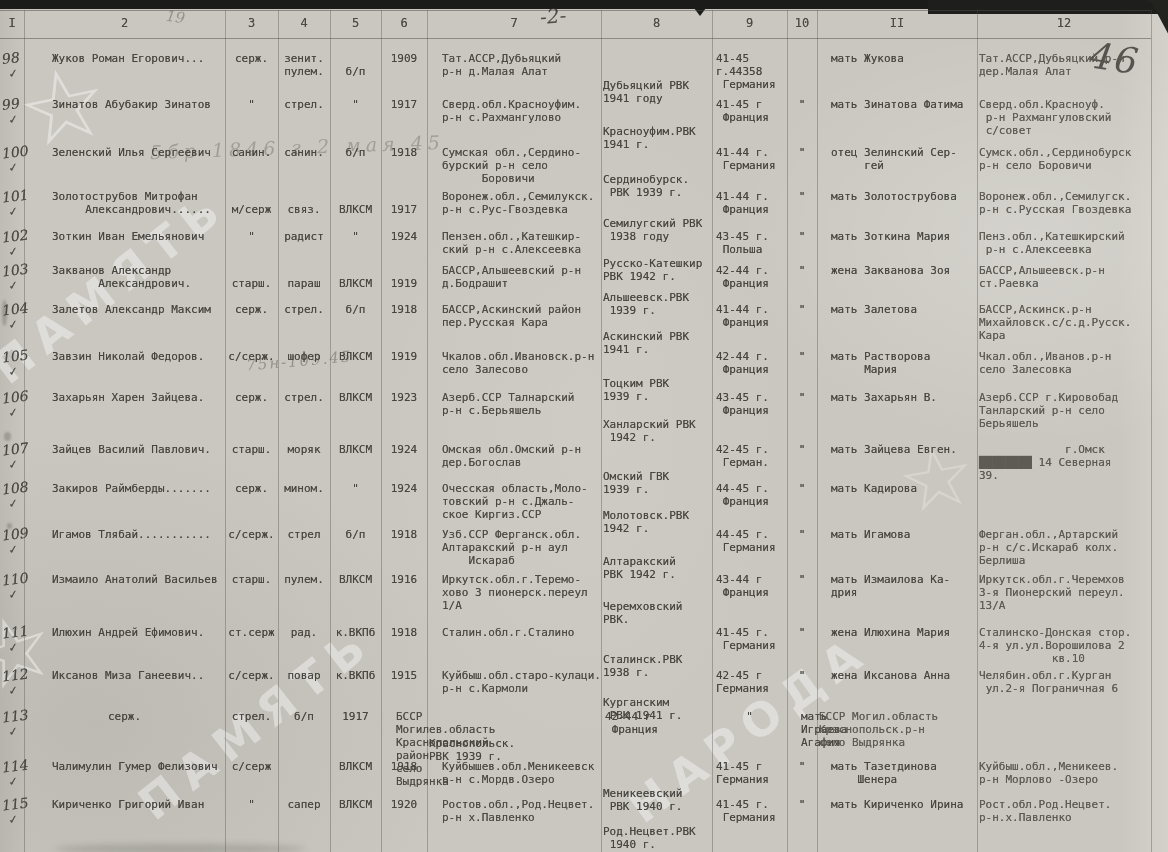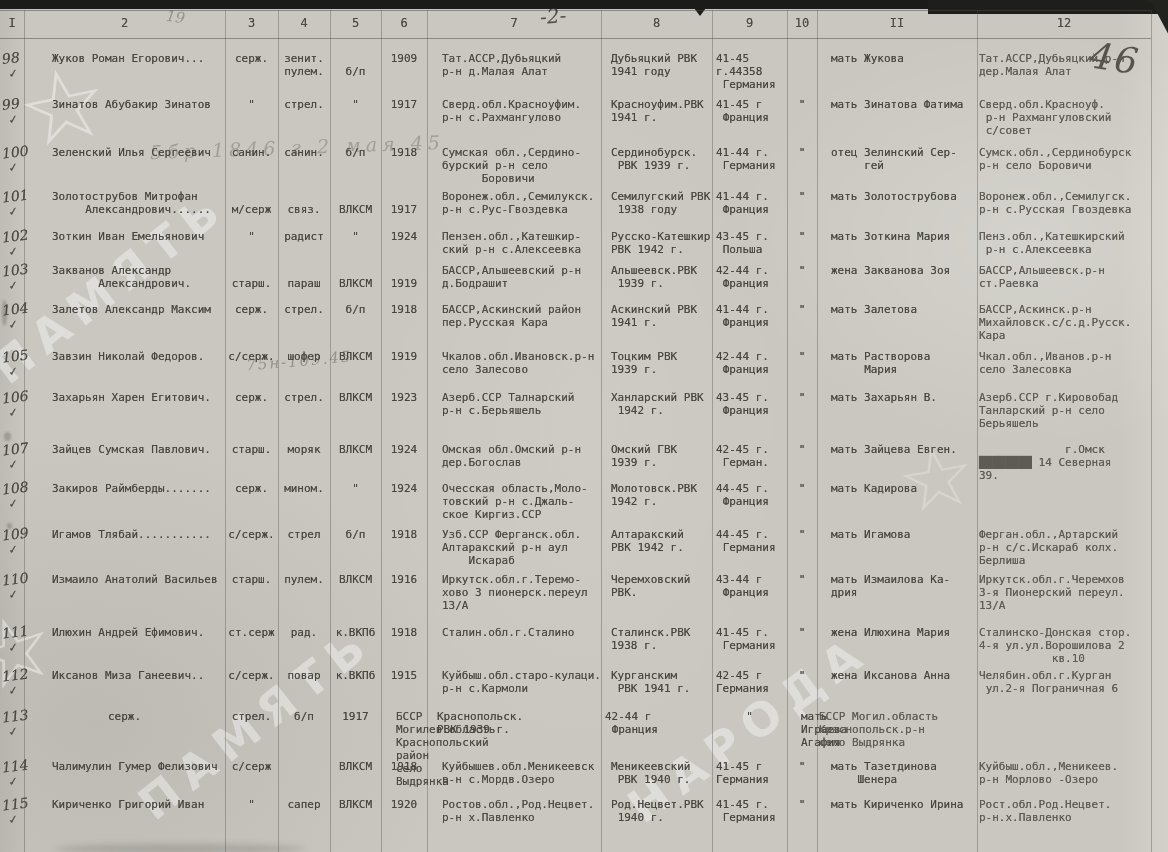--- a/index.html
+++ b/index.html
@@ -28,21 +28,21 @@
   .hcell{font-size:12px;line-height:25px;text-align:center;color:#4c4a44;
     text-shadow:0 0 .5px rgba(70,68,62,.7);}
   .rows{position:absolute;left:0;top:0;width:1168px;height:852px;}
   .row{position:absolute;left:0;width:1168px;display:grid;
     grid-template-columns:24px 201px 53px 52px 51px 46px 174px 111px 75px 30px 160px 191px;}
   .cell{white-space:pre-wrap;font-size:11px;line-height:13px;overflow:visible;
     text-shadow:0 0 .5px rgba(70,68,62,.65);}
   .c-name{padding-left:28px;}
   .c-rank,.c-spec,.c-party,.c-year,.c-ditto{text-align:center;}
   .c-birthplace{padding-left:15px;color:#4c4a45;}
-  .c-rvk{padding-left:10px;}
+  .c-rvk{padding-left:2px;margin-top:27px;}
   .c-service{padding-left:4px;}
   .c-relative{padding-left:14px;}
   .c-address{padding-left:2px;color:#5d5b54;}
   .c-num{position:relative;}
   .rnum{display:inline-block;font-family:"DejaVu Serif",serif;font-style:italic;font-size:14px;
     line-height:13px;color:#4b4944;transform:rotate(-7deg);margin-left:2px;}
   .rcheck{display:block;font-size:13px;line-height:12px;color:#504e49;margin:1px 0 0 9px;
     transform:rotate(-8deg);}
   
   .wm{position:absolute;font-family:"DejaVu Sans",sans-serif;font-weight:bold;font-size:46px;
@@ -272,40 +272,40 @@
         <div class="cell c-service">42-44 г.
  Франция</div>
         <div class="cell c-ditto">"</div>
         <div class="cell c-relative">мать Растворова
      Мария</div>
         <div class="cell c-address">Чкал.обл.,Иванов.р-н
 село Залесовка</div>
       </div>
       <div class="row" style="top: 391px;">
         <div class="cell c-num"><span class="rnum">106</span><span class="rcheck">✓</span></div>
-        <div class="cell c-name">Захарьян Харен Егитович.</div>
+        <div class="cell c-name">Захарьян Харен Зайцева.</div>
         <div class="cell c-rank">серж.</div>
         <div class="cell c-spec">стрел.</div>
         <div class="cell c-party">ВЛКСМ</div>
         <div class="cell c-year">1923</div>
         <div class="cell c-birthplace">Азерб.ССР Талнарский
 р-н с.Берьяшель</div>
         <div class="cell c-rvk">Ханларский РВК
  1942 г.</div>
         <div class="cell c-service">43-45 г.
  Франция</div>
         <div class="cell c-ditto">"</div>
         <div class="cell c-relative">мать Захарьян В.</div>
         <div class="cell c-address">Азерб.ССР г.Кировобад
 Танларский р-н село
 Берьяшель</div>
       </div>
       <div class="row" style="top: 443px;">
         <div class="cell c-num"><span class="rnum">107</span><span class="rcheck">✓</span></div>
-        <div class="cell c-name">Зайцев Сумская Павлович.</div>
+        <div class="cell c-name">Зайцев Василий Павлович.</div>
         <div class="cell c-rank">старш.</div>
         <div class="cell c-spec">моряк</div>
         <div class="cell c-party">ВЛКСМ</div>
         <div class="cell c-year">1924</div>
         <div class="cell c-birthplace">Омская обл.Омский р-н
 дер.Богослав</div>
         <div class="cell c-rvk">Омский ГВК
 1939 г.</div>
         <div class="cell c-service">42-45 г.
  Герман.</div>
@@ -354,21 +354,21 @@
       </div>
       <div class="row" style="top: 573px;">
         <div class="cell c-num"><span class="rnum">110</span><span class="rcheck">✓</span></div>
         <div class="cell c-name">Измаило Анатолий Васильев</div>
         <div class="cell c-rank">старш.</div>
         <div class="cell c-spec">пулем.</div>
         <div class="cell c-party">ВЛКСМ</div>
         <div class="cell c-year">1916</div>
         <div class="cell c-birthplace">Иркутск.обл.г.Теремо-
 хово 3 пионерск.переул
-13/А</div>
+1/А</div>
         <div class="cell c-rvk">Черемховский
 РВК.</div>
         <div class="cell c-service">43-44 г
  Франция</div>
         <div class="cell c-ditto">"</div>
         <div class="cell c-relative">мать Измаилова Ка-
 дрия</div>
         <div class="cell c-address">Иркутск.обл.г.Черемхов
 3-я Пионерский переул.
 13/А</div>

